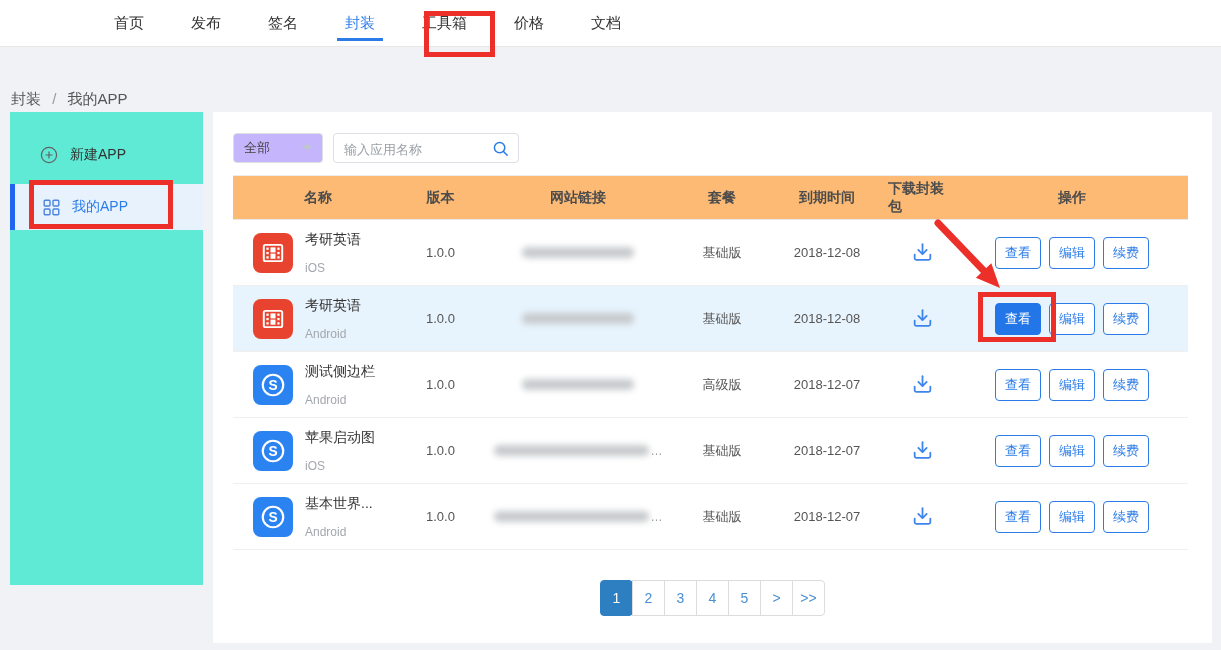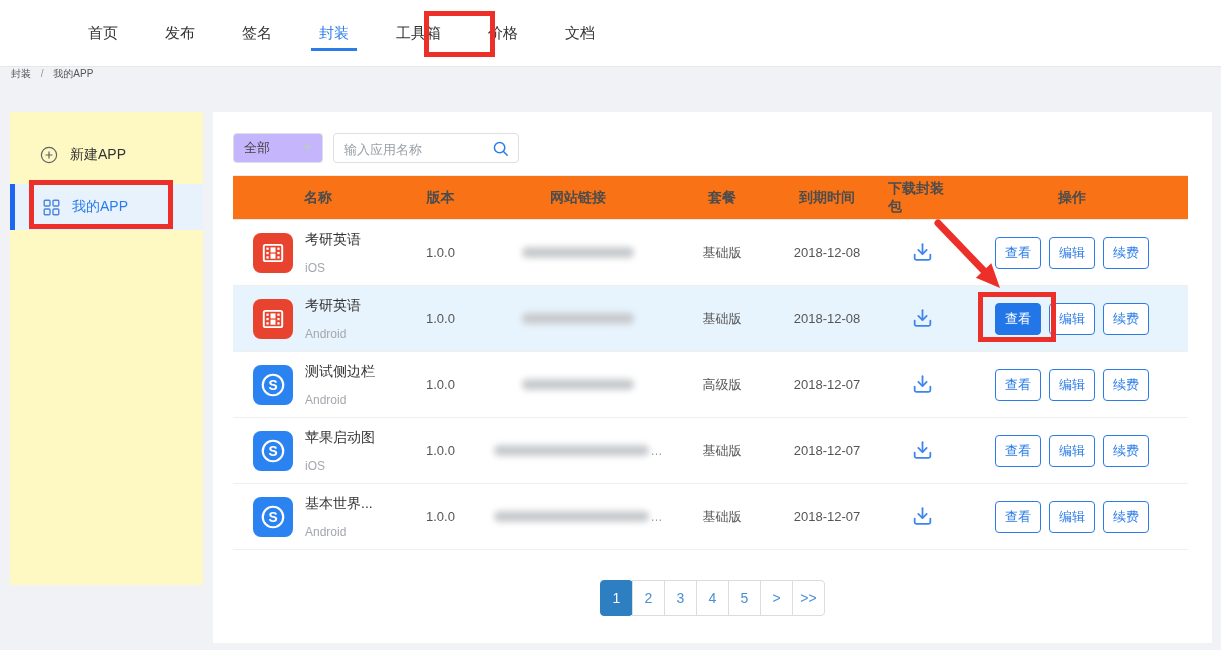--- a/index.html
+++ b/index.html
@@ -7,40 +7,40 @@
   body {
     position:relative;
     background:#f0f2f5;
     font-family:"Liberation Sans","DejaVu Sans",sans-serif;
     color:#333;
     overflow:hidden;
   }
 
   
   .topnav {
-    position:absolute; left:0; top:0; width:1221px; height:67px;
+    position:absolute; left:0; top:0; width:1221px; height:47px;
     background:#fff; border-bottom:1px solid #e7e7e7;
-    display:flex; align-items:center; padding-left:88px; gap:47px;
+    display:flex; align-items:center; padding-left:114px; gap:47px;
   }
   .nav-item { font-size:15px; color:#333; cursor:pointer; position:relative;
     height:60px; display:flex; align-items:center; }
   .nav-item.active { color:#2b7ce9; }
   .nav-item.active::after {
     content:""; position:absolute; left:-8px; right:-8px; bottom:12px;
     height:3px; background:#2b7ce9;
   }
 
   
-  .breadcrumb { position:absolute; left:11px; top:67px; font-size:10px; color:#555; }
+  .breadcrumb { position:absolute; left:11px; top:90px; font-size:15px; color:#555; }
   .breadcrumb .sep { margin:0 7px; color:#999; }
 
   
   .sidebar {
     position:absolute; left:10px; top:112px; width:193px; height:473px;
-    background:#fef9c3;
+    background:#5eead4;
   }
   .side-item-new {
     position:absolute; left:0; top:26px; width:100%; height:34px;
     display:flex; align-items:center; gap:12px; padding-left:30px;
     font-size:14px; color:#333; cursor:pointer;
   }
   .side-item-my {
     position:absolute; left:0; top:72px; width:100%; height:46px;
     display:flex; align-items:center; gap:12px; padding-left:28px;
     font-size:14px; color:#2b7ce9; background:#e8f2fd; cursor:pointer;
@@ -75,21 +75,21 @@
   .search-box input::placeholder { color:#9aa0a6; }
 
   
   .app-table { position:absolute; left:20px; top:63px; width:955px; }
   .t-row {
     display:grid;
     grid-template-columns:170px 75px 200px 88px 122px 68px 232px;
     align-items:center;
   }
   .t-head {
-    height:45px; background:#f97316; border-top:1px solid #ededed;
+    height:45px; background:#fdba74; border-top:1px solid #ededed;
     border-bottom:1px solid #e8e8e8;
   }
   .t-head .t-cell { font-size:14px; font-weight:bold; color:#4c4c4c; }
   .t-cell { display:flex; align-items:center; justify-content:center; font-size:13px; color:#555; }
   .t-body-row { height:66px; border-bottom:1px solid #efefef; background:#fff; }
   .t-body-row.highlight { background:#e8f4fd; }
 
   .cell-app { justify-content:flex-start; padding-left:20px; gap:12px; }
   .app-icon {
     width:40px; height:40px; border-radius:8px; flex:0 0 auto;

